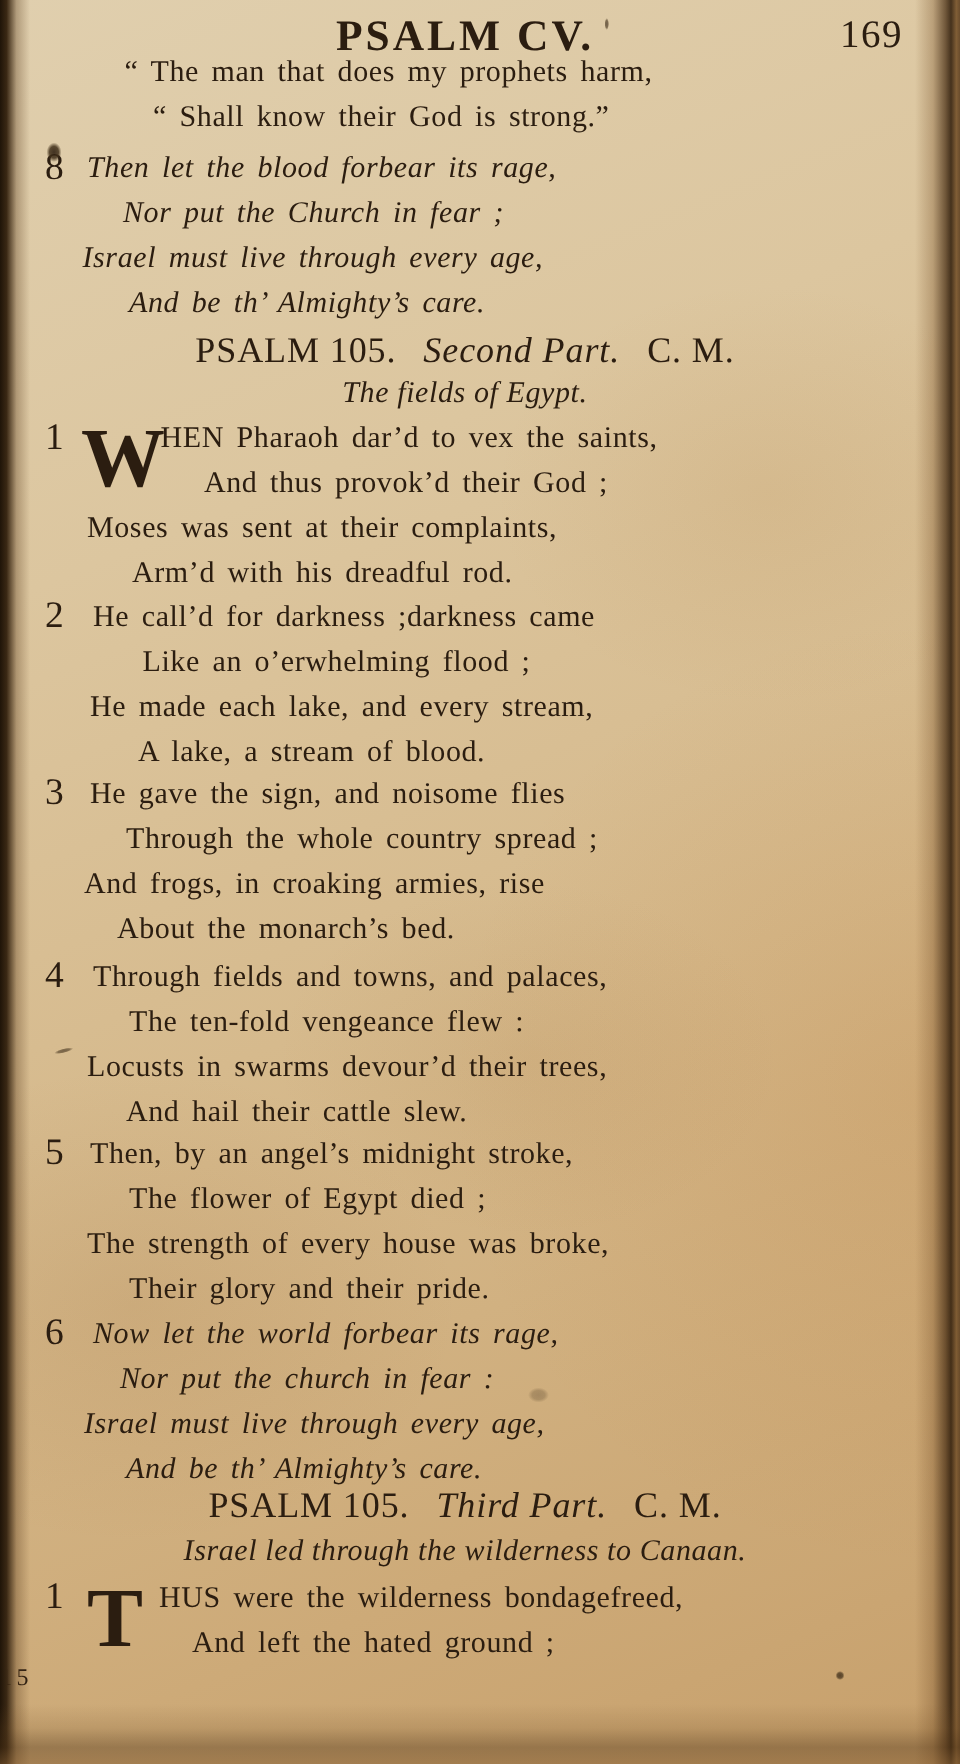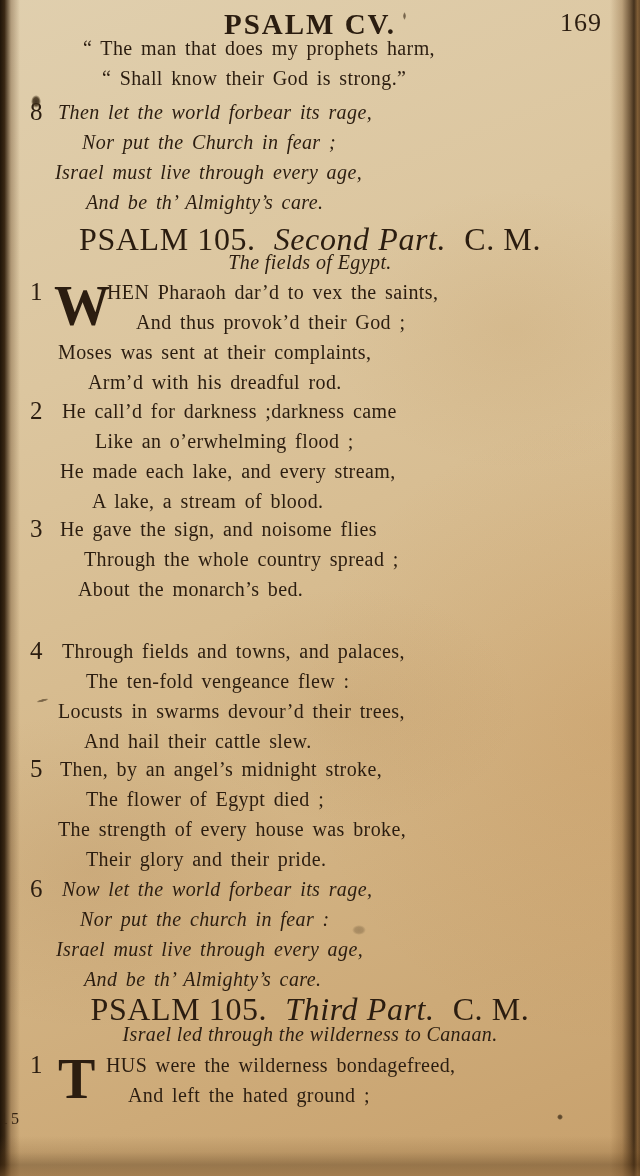--- a/index.html
+++ b/index.html
@@ -32,21 +32,21 @@
     position:absolute;left:0;right:0;bottom:0;height:40px;
     background:linear-gradient(180deg,rgba(0,0,0,0) 0%,rgba(110,75,35,0.18) 40%,rgba(80,52,22,0.42) 72%,rgba(130,92,50,0.55) 100%);
   }
   
   .ink{color:#2b1d10;}
   .line{position:relative;white-space:nowrap;height:30px;line-height:30px;font-size:20px;letter-spacing:0.4px;word-spacing:3px;font-family:Liberation Serif, serif;}
   .it{font-style:italic;}
   .block{position:absolute;left:0;width:620px;}
   .vnum{position:absolute;left:30px;top:0;font-size:25px;line-height:30px;}
   .dropcap{position:absolute;font-weight:bold;font-size:56px;line-height:56px;top:1px;}
-  .headline{text-align:center;font-size:32px;letter-spacing:0.6px;white-space:nowrap;}
+  .headline{text-align:center;font-size:24px;letter-spacing:0.6px;white-space:nowrap;}
   .headline .gap{display:inline-block;width:18px;}
   .subtitle{text-align:center;font-size:20px;letter-spacing:0.4px;}
   .pagehead{position:absolute;top:8px;left:0;width:620px;text-align:center;
     font-size:29px;font-weight:bold;letter-spacing:2px;}
   .pagenum{position:absolute;top:8px;right:38px;font-size:26px;font-weight:normal;letter-spacing:1px;}
   .signature{position:absolute;top:1110px;left:0;width:620px;text-align:left;font-size:16px;letter-spacing:3px;}
   
   .speck{position:absolute;background:radial-gradient(closest-side,#27180a 0%,#41301a 60%,transparent 100%);border-radius:55% 45% 50% 50%;}
 </style>
 </head>
@@ -58,21 +58,21 @@
   <div class="pagehead ink">PSALM CV.</div>
   <div class="pagenum ink">169</div>
 
   <div class="block" style="top:33px">
     <div class="line ink" style="margin-left:83px">“ The man that does my prophets harm,</div>
     <div class="line ink" style="margin-left:102px">“ Shall know their God is strong.”</div>
   </div>
 
   <div class="block it" style="top:97px">
     <span class="vnum ink" style="font-style:normal">8</span>
-    <div class="line ink" style="margin-left:58px">Then let the world forbear its rage,</div>
+    <div class="line ink" style="margin-left:58px">Then let the blood forbear its rage,</div>
     <div class="line ink" style="margin-left:82px">Nor put the Church in fear ;</div>
     <div class="line ink" style="margin-left:55px">Israel must live through every age,</div>
     <div class="line ink" style="margin-left:86px">And be th’ Almighty’s care.</div>
   </div>
 
   <div class="block headline ink" style="top:221px">
     <span>PSALM 105.</span><span class="gap"></span><span class="it">Second Part.</span><span class="gap"></span><span>C. M.</span>
   </div>
   <div class="block subtitle it ink" style="top:251px">The fields of Egypt.</div>
 
@@ -90,20 +90,21 @@
     <div class="line ink" style="margin-left:62px">He call’d for darkness ;darkness came</div>
     <div class="line ink" style="margin-left:95px">Like an o’erwhelming flood ;</div>
     <div class="line ink" style="margin-left:60px">He made each lake, and every stream,</div>
     <div class="line ink" style="margin-left:92px">A lake, a stream of blood.</div>
   </div>
 
   <div class="block" style="top:514px">
     <span class="vnum ink">3</span>
     <div class="line ink" style="margin-left:60px">He gave the sign, and noisome flies</div>
     <div class="line ink" style="margin-left:84px">Through the whole country spread ;</div>
+    <div class="line ink" style="margin-left:56px">And frogs, in croaking armies, rise</div>
     <div class="line ink" style="margin-left:78px">About the monarch’s bed.</div>
   </div>
 
   <div class="block" style="top:636px">
     <span class="vnum ink">4</span>
     <div class="line ink" style="margin-left:62px">Through fields and towns, and palaces,</div>
     <div class="line ink" style="margin-left:86px">The ten-fold vengeance flew :</div>
     <div class="line ink" style="margin-left:58px">Locusts in swarms devour’d their trees,</div>
     <div class="line ink" style="margin-left:84px">And hail their cattle slew.</div>
   </div>

